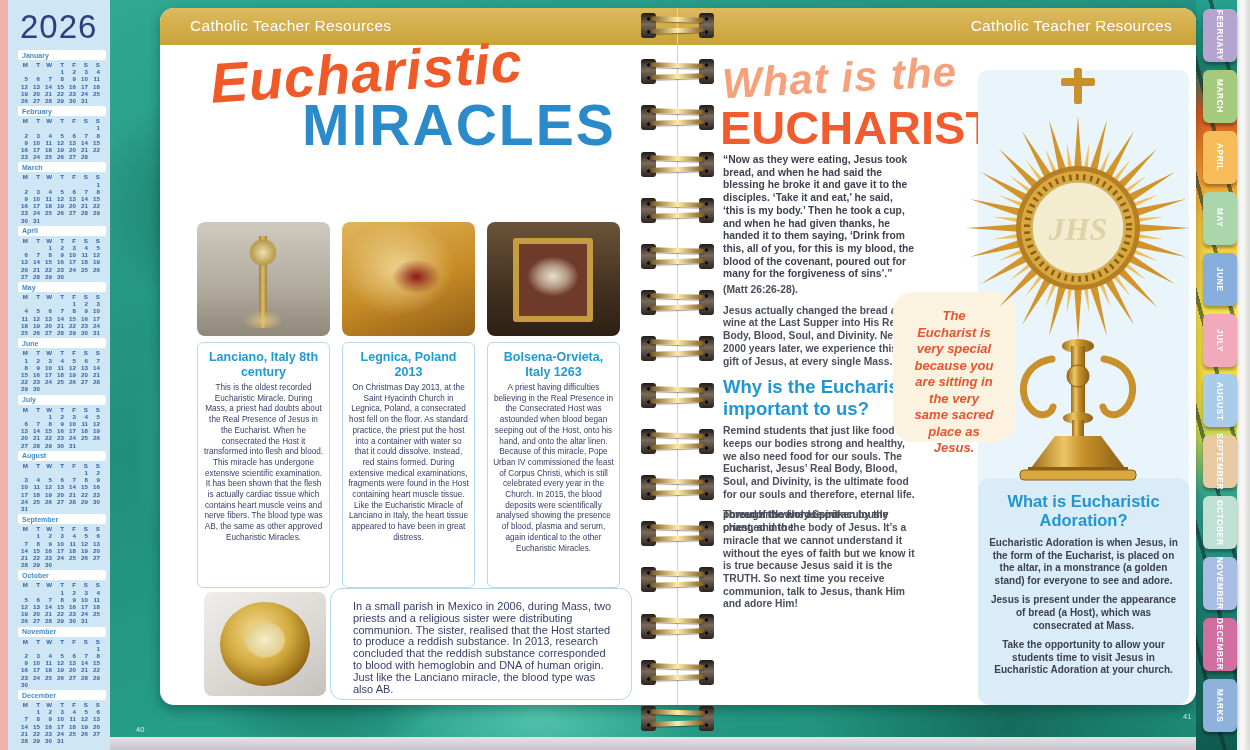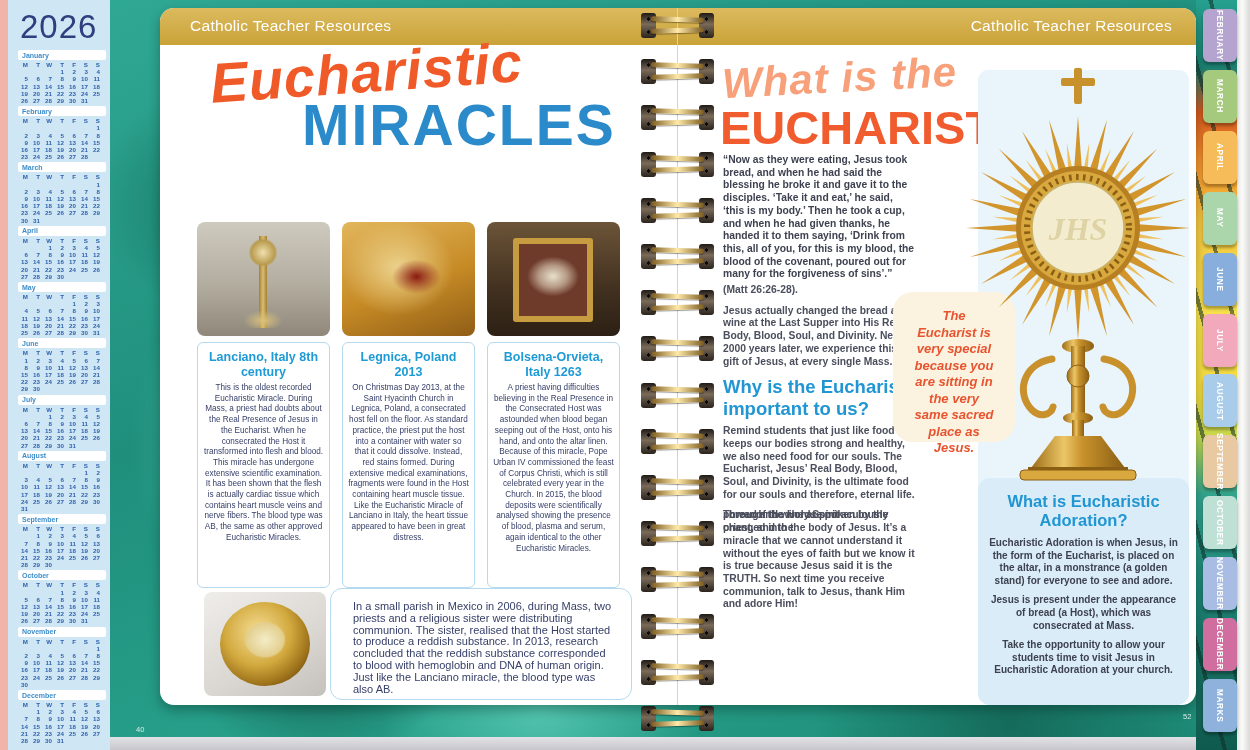--- a/index.html
+++ b/index.html
@@ -865,21 +865,21 @@
 
   <div class="adoration">
     <h2>What is Eucharistic Adoration?</h2>
     <p>Eucharistic Adoration is when Jesus, in the form of the Eucharist, is placed on the altar, in a monstrance (a golden stand) for everyone to see and adore.</p>
     <p>Jesus is present under the appearance of bread (a Host), which was consecrated at Mass.</p>
     <p>Take the opportunity to allow your students time to visit Jesus in Eucharistic Adoration at your church.</p>
   </div>
 </div>
 
 <div class="pgnum" style="left:136px;top:725px;">40</div>
-<div class="pgnum" style="left:1183px;top:712px;">52</div>
+<div class="pgnum" style="left:1183px;top:712px;">41</div>
 
 <div class="gap-line"></div>
 <div class="spiral">
     <div class="coil" style="top: 13px;">
       <i class="l"></i>
       <i class="r"></i>
       <b class="w1"></b>
       <b class="w2"></b>
     </div>
     <div class="coil" style="top: 59.2px;">

